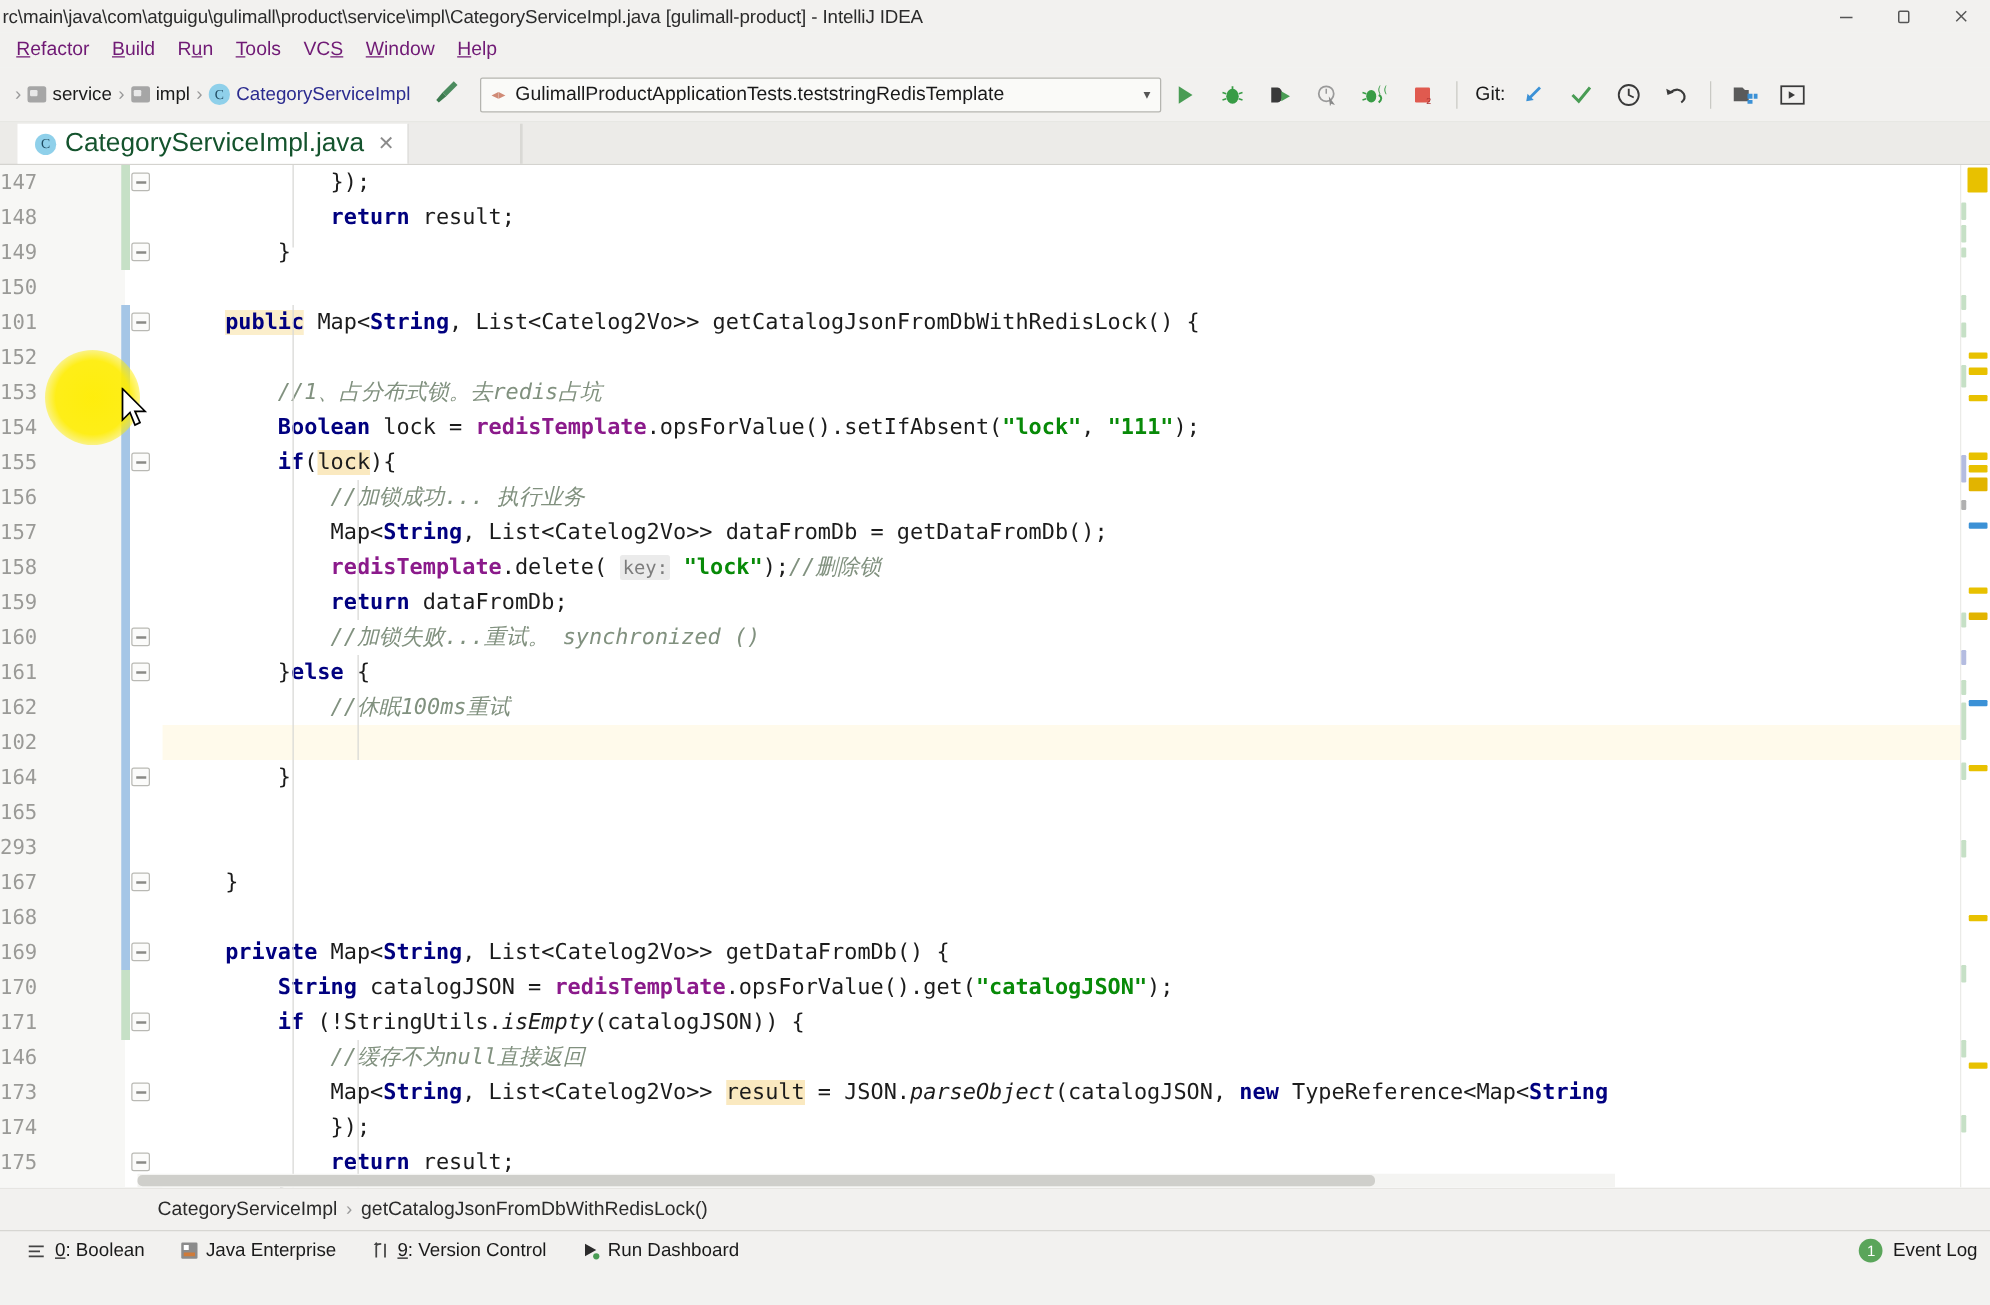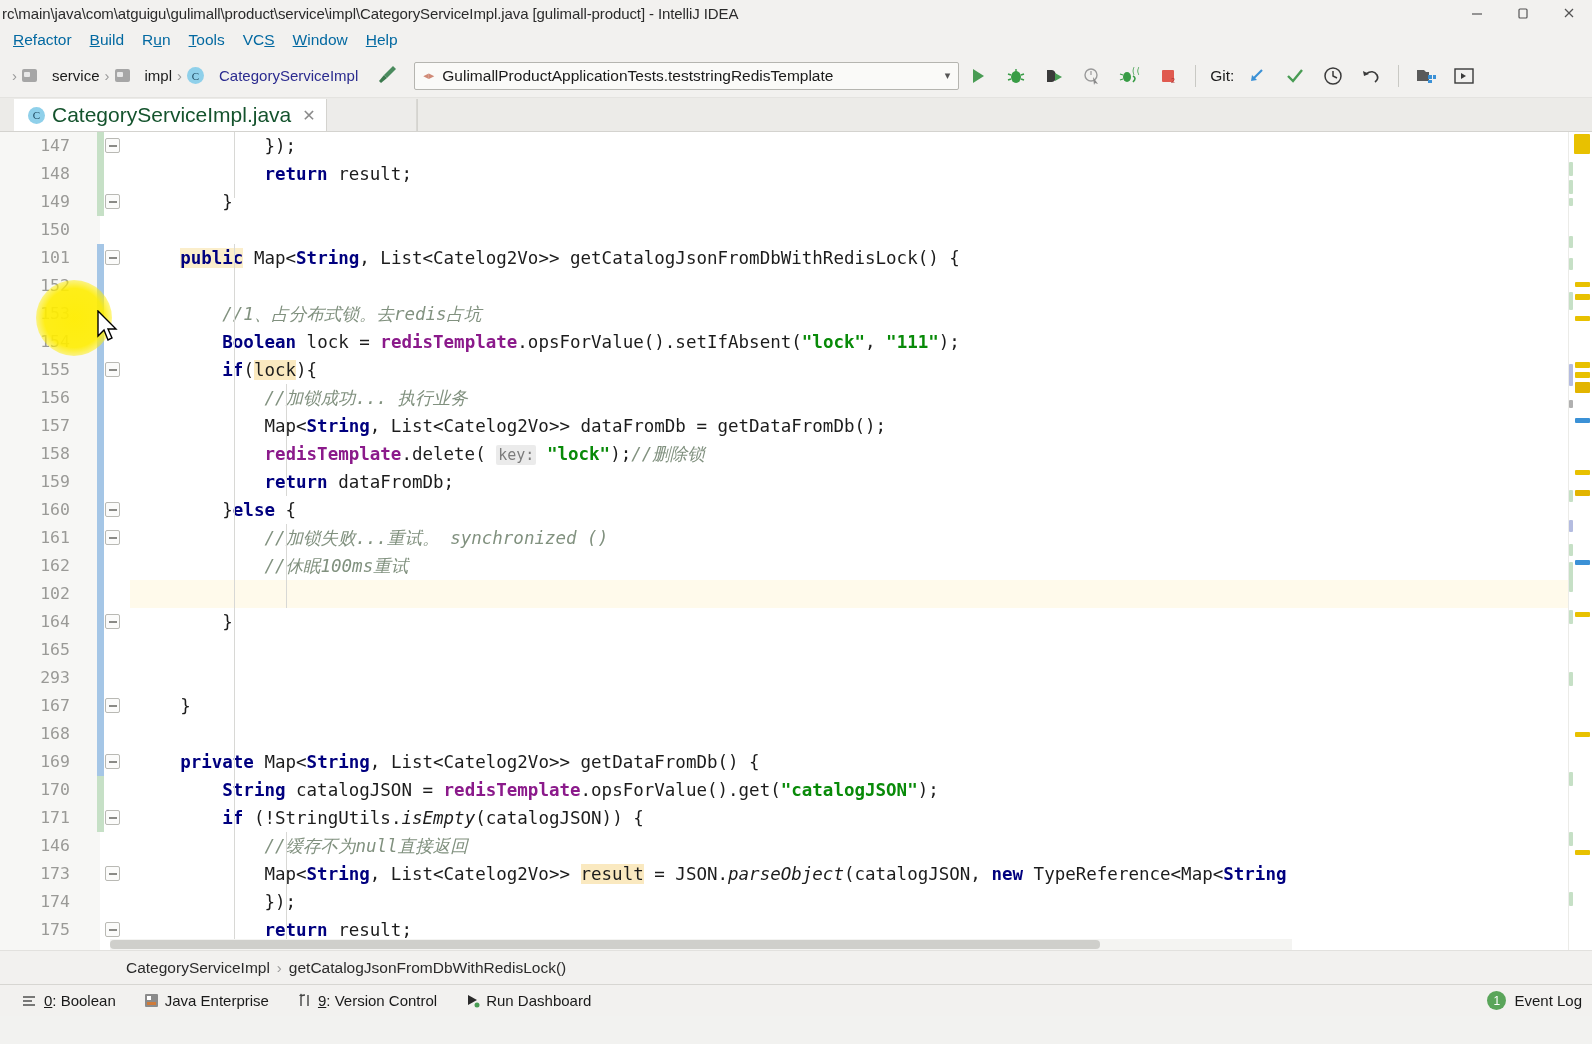--- a/index.html
+++ b/index.html
@@ -28,31 +28,31 @@
     color: #4a4a4a;
   }
   .win-btn svg { display: block; }
 
   
   .menubar {
     height: 28px; background: #f2f1ef; display: flex; align-items: center;
     padding-left: 4px; gap: 0px;
   }
   .menu-item {
-    font-size: 15.5px; color: #0369a1; padding: 2px 9px; white-space: nowrap;
+    font-size: 15.5px; color: #701a75; padding: 2px 9px; white-space: nowrap;
   }
   .menu-item .mn { text-decoration: underline; }
 
   
   .toolbar {
     height: 44px; background: #f2f1ef; display: flex; align-items: center;
     padding: 0 6px; gap: 0px; border-bottom: 1px solid #e4e3e0;
   }
   .breadcrumbs { display: flex; align-items: center; gap: 1px; padding-left: 2px; }
-  .crumb { display: flex; align-items: center; gap: 15px; font-size: 15px; color: #1a1a1a; }
+  .crumb { display: flex; align-items: center; gap: 5px; font-size: 15px; color: #1a1a1a; }
   .crumb-sep { color: #9a9a9a; font-size: 15px; padding: 0 4px; }
   .folder-ico {
     width: 15px; height: 13px; background: #a6a6a6; border-radius: 2px;
     position: relative; display: inline-block;
   }
   .folder-ico::after {
     content: ""; position: absolute; left: 2px; top: 3px;
     width: 6px; height: 5px; background: #e8e8e8; border-radius: 1px;
   }
   .class-ico {
@@ -99,21 +99,21 @@
     background: #ffffff;
     display: flex;
     overflow: hidden;
   }
   .gutter {
     width: 100px; background: #f7f7f5; position: relative; flex-shrink: 0;
     border-right: none;
   }
   .linenums { position: absolute; top: 0; left: 0; right: 0; }
   .ln {
-    height: 28px; line-height: 28px; text-align: right; padding-right: 30px;
+    height: 28px; line-height: 28px; padding-right: 30px;
     font-family: "DejaVu Sans Mono", monospace; font-size: 16.5px; color: #9a9a97;
   }
   .vcs-strip {
     position: absolute; left: 97px; width: 7px;
   }
   .vcs-green { background: #c6e0c6; }
   .vcs-blue { background: #a5c6e6; }
 
   .fold-col { position: absolute; left: 104px; width: 20px; top: 0; bottom: 0; }
   .fold-mark {
@@ -458,22 +458,22 @@
         <div class="code-line"></div>
         <div class="code-line">    <span class="kw mark-kw">public</span> Map&lt;<span class="kw">String</span>, List&lt;Catelog2Vo&gt;&gt; getCatalogJsonFromDbWithRedisLock() {</div>
         <div class="code-line"></div>
         <div class="code-line">        <span class="cmt">//1、占分布式锁。去redis占坑</span></div>
         <div class="code-line">        <span class="kw">Boolean</span> lock = <span class="fld">redisTemplate</span>.opsForValue().setIfAbsent(<span class="str">"lock"</span>, <span class="str">"111"</span>);</div>
         <div class="code-line">        <span class="kw">if</span>(<span class="mark-usage">lock</span>){</div>
         <div class="code-line">            <span class="cmt">//加锁成功... 执行业务</span></div>
         <div class="code-line">            Map&lt;<span class="kw">String</span>, List&lt;Catelog2Vo&gt;&gt; dataFromDb = getDataFromDb();</div>
         <div class="code-line">            <span class="fld">redisTemplate</span>.delete( <span class="hint">key:</span> <span class="str">"lock"</span>);<span class="cmt">//删除锁</span></div>
         <div class="code-line">            <span class="kw">return</span> dataFromDb;</div>
+        <div class="code-line">            <span class="cmt">//加锁失败...重试。 synchronized ()</span></div>
         <div class="code-line">        }<span class="kw">else</span> {</div>
-        <div class="code-line">            <span class="cmt">//加锁失败...重试。 synchronized ()</span></div>
         <div class="code-line">            <span class="cmt">//休眠100ms重试</span></div>
         <div class="code-line hl-line">            <span class="kw">return</span> getCatalogJsonFromDbWithRedisLock();<span class="cmt">//自旋的方式</span></div>
         <div class="code-line">        }</div>
         <div class="code-line"></div>
         <div class="code-line"></div>
         <div class="code-line">    }</div>
         <div class="code-line"></div>
         <div class="code-line">    <span class="kw">private</span> Map&lt;<span class="kw">String</span>, List&lt;Catelog2Vo&gt;&gt; getDataFromDb() {</div>
         <div class="code-line">        <span class="kw">String</span> catalogJSON = <span class="fld">redisTemplate</span>.opsForValue().get(<span class="str">"catalogJSON"</span>);</div>
         <div class="code-line">        <span class="kw">if</span> (!StringUtils.<span class="ital">isEmpty</span>(catalogJSON)) {</div>

